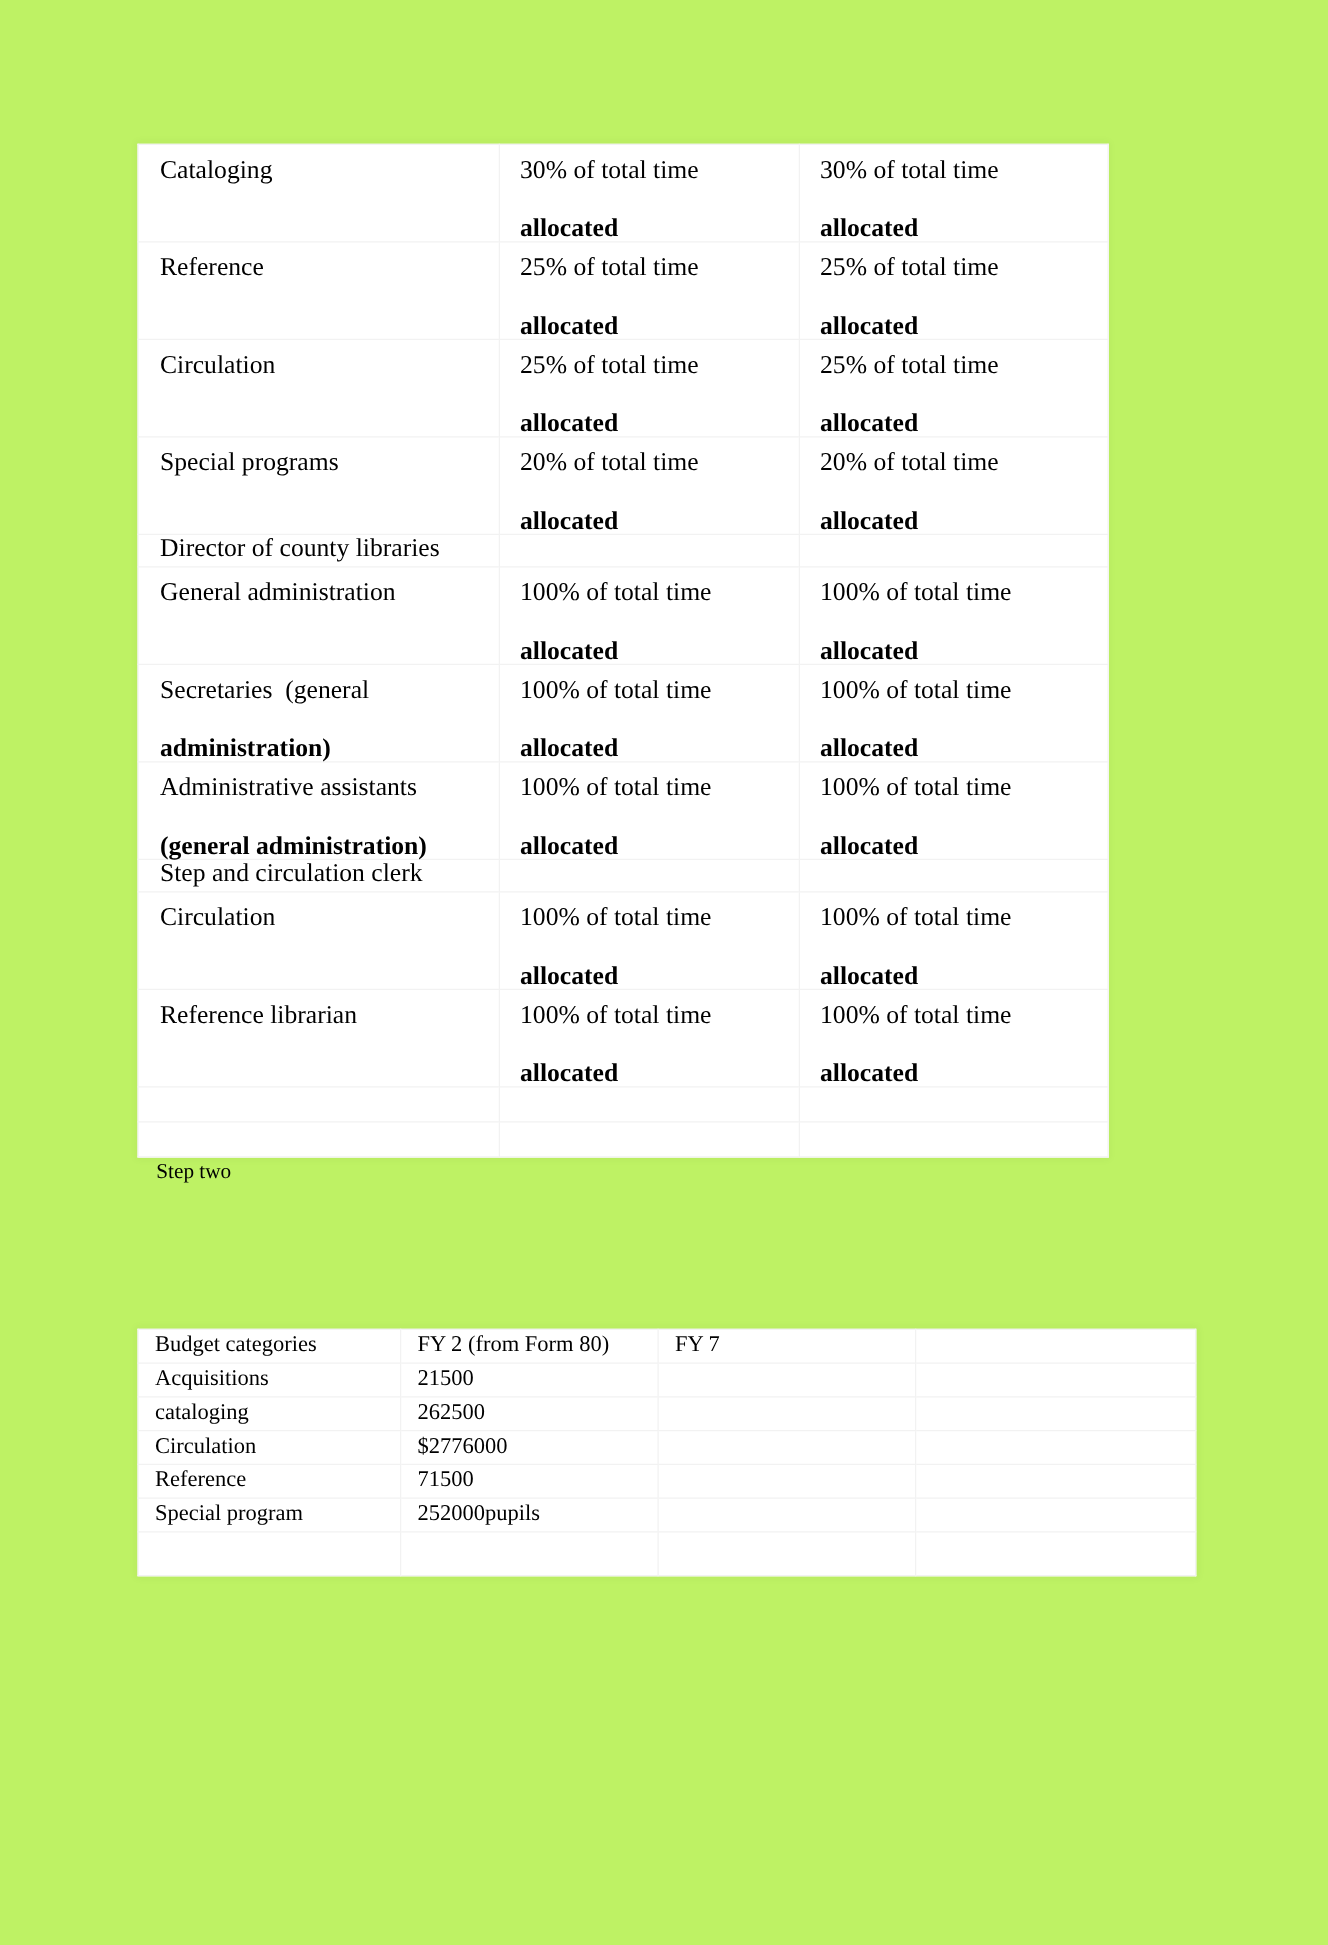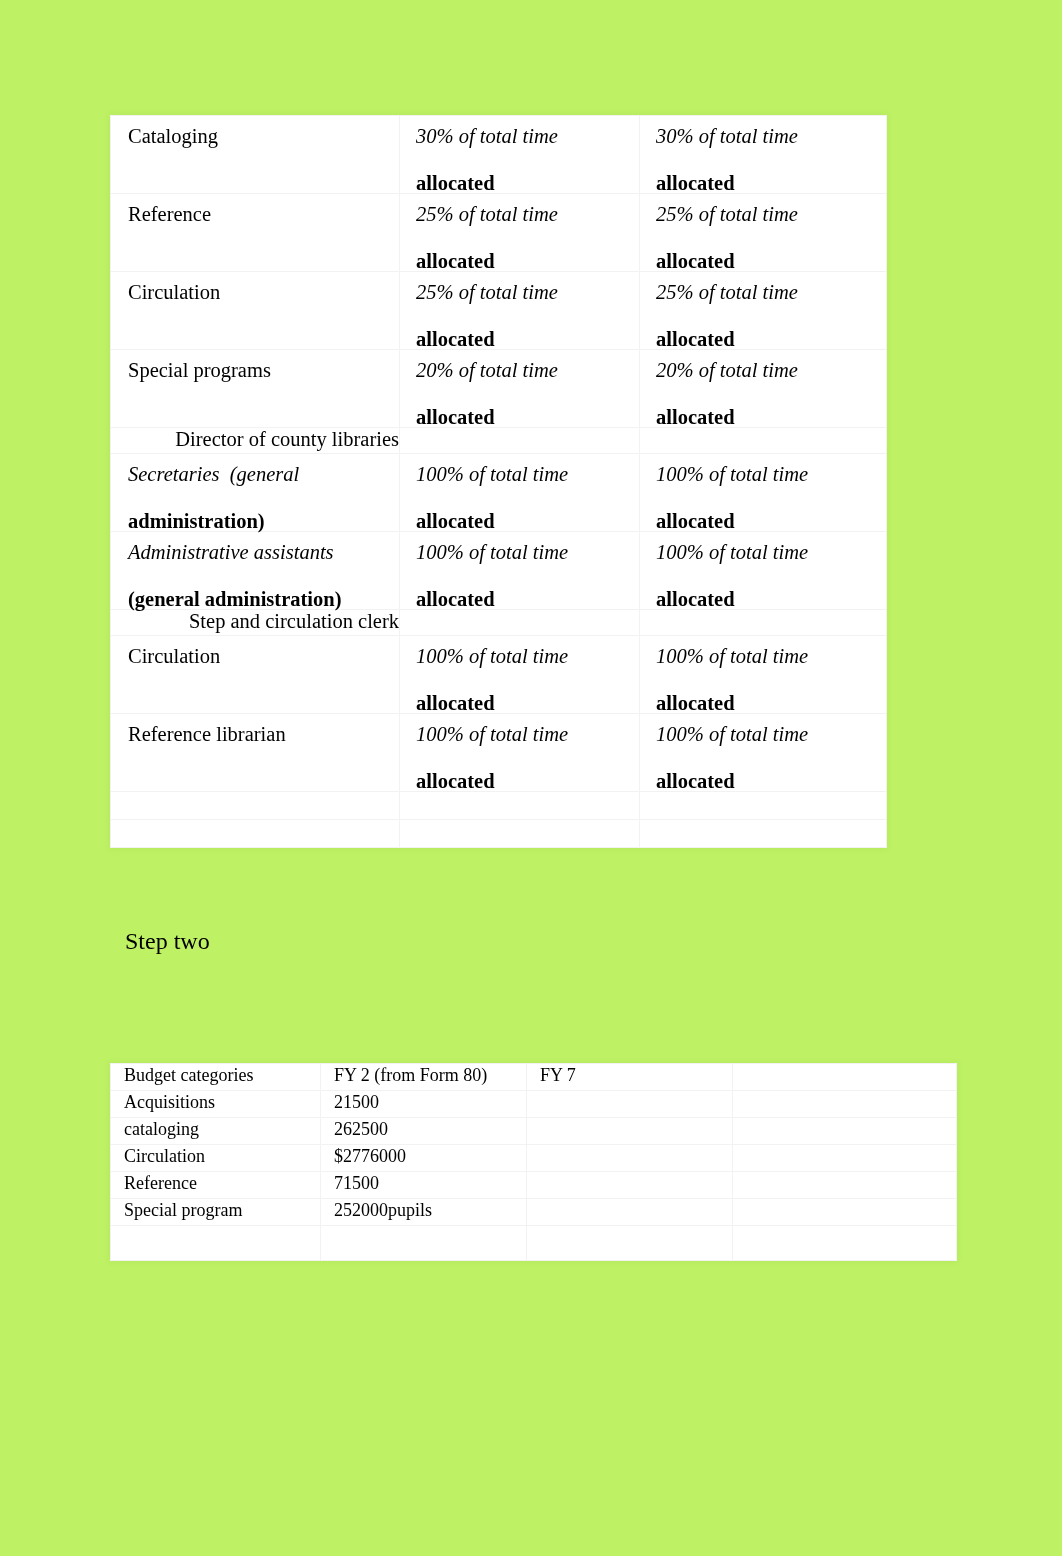--- a/index.html
+++ b/index.html
@@ -49,37 +49,37 @@
     line-height: 1.0;
     height: 73px;
     background: #ffffff;
   }
   .alloc-table td.pad-left-1 { padding-left: 17px; }
 
   .cell-line {
     display: block;
     white-space: pre;
   }
-  .cell-line.first { padding-top: 10px; font-style: italic; }
+  .cell-line.first { padding-top: 10px; }
   .cell-line.second { padding-top: 26px; font-weight: bold; }
   .cell-line.solo { padding-top: 10px; }
 
-  tr.section-row td { height: 25px; text-align: right; }
+  tr.section-row td { height: 25px; }
   tr.section-row td .cell-line.solo { padding-top: 1px; }
 
   tr.split-row td { height: 73px; }
 
   tr.blank-row td { height: 27px; }
 
   
   .step-two {
     position: absolute;
     left: 125px;
     top: 927px;
-    font-size: 24px;
+    font-size: 17px;
     line-height: 1.2;
     white-space: pre;
   }
 
   
   .budget-table {
     position: absolute;
     left: 110px;
     top: 1063px;
     width: 846px;
@@ -179,20 +179,33 @@
           <span class="cell-line solo">Director of county libraries</span>
         </td>
         <td>
           <span class="cell-line solo"></span>
         </td>
         <td>
           <span class="cell-line solo"></span>
         </td>
       </tr>
 
+      <tr>
+        <td class="pad-left-1">
+          <span class="cell-line solo">General administration</span>
+        </td>
+        <td>
+          <span class="cell-line first">100% of total time</span>
+          <span class="cell-line second">allocated</span>
+        </td>
+        <td>
+          <span class="cell-line first">100% of total time</span>
+          <span class="cell-line second">allocated</span>
+        </td>
+      </tr>
 
       <tr class="split-row">
         <td class="pad-left-1">
           <span class="cell-line first">Secretaries  (general</span>
           <span class="cell-line second">administration)</span>
         </td>
         <td>
           <span class="cell-line first">100% of total time</span>
           <span class="cell-line second">allocated</span>
         </td>

